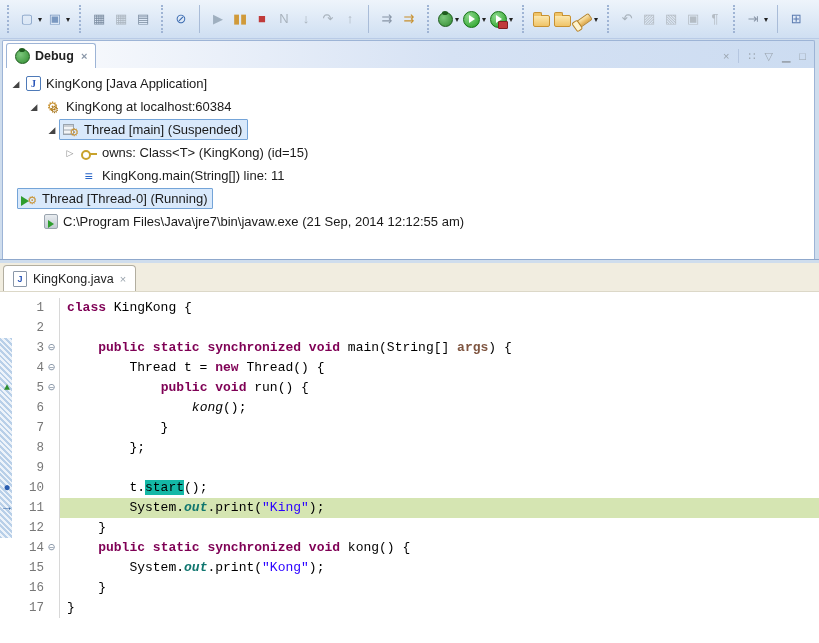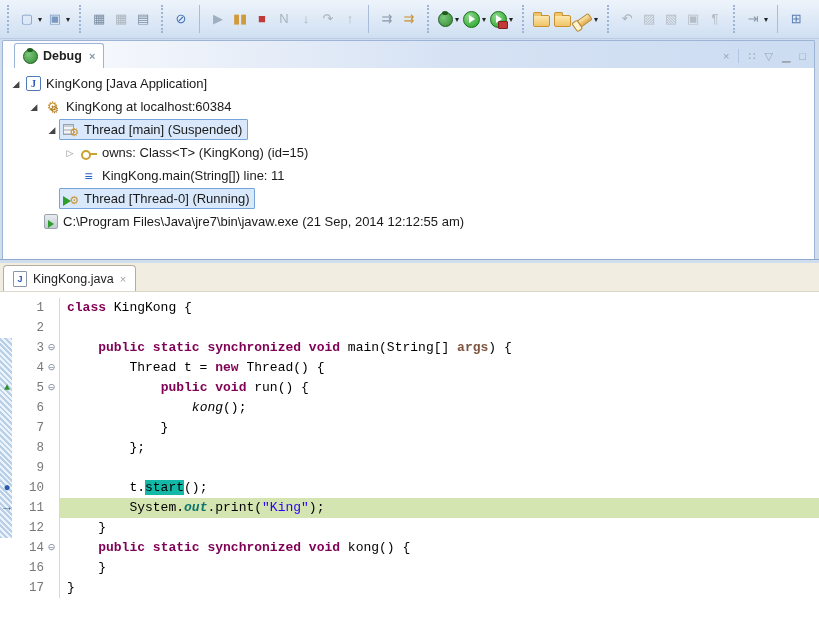--- a/index.html
+++ b/index.html
@@ -25,21 +25,21 @@
   .ci-folder{width:15px;height:10px;background:linear-gradient(#fbe7ae,#f0c468);border:1px solid #c89232;border-radius:1px 2px 2px 2px;margin-top:3px;}
   .ci-folder::before{content:"";position:absolute;left:-1px;top:-4px;width:7px;height:3px;background:#f0c468;border:1px solid #c89232;border-bottom:none;border-radius:2px 2px 0 0;}
   .ci-torch{width:15px;height:6px;background:linear-gradient(#fbe7ae,#e0a94a);border:1px solid #b8852a;border-radius:2px;transform:rotate(-35deg);margin-top:4px;}
   .ci-torch::before{content:"";position:absolute;left:-4px;top:-2px;width:5px;height:9px;background:#fdf3cf;border:1px solid #b8852a;border-radius:2px;}
   .ci-jfile{width:12px;height:14px;background:#fff;border:1px solid #8a97a8;border-radius:1px;font:bold 9px "Liberation Sans",sans-serif;color:#2a55b8;text-align:center;line-height:14px;}
   
   .debug-view{position:absolute;left:2px;top:40px;width:813px;height:219px;}
   .dv-header{height:27px;background:linear-gradient(to right,#fdfdfe,#d6e2f4 55%,#ccdcf1);
     border:1px solid #9db4d6;border-bottom:none;border-radius:2px 2px 0 0;display:flex;align-items:flex-end;}
   .dv-tab{height:24px;background:#fff;border:1px solid #9db4d6;border-bottom:none;border-radius:3px 3px 0 0;
-    display:flex;align-items:center;gap:5px;padding:0 8px;margin-left:11px;font-size:12.5px;font-weight:bold;color:#222;}
+    display:flex;align-items:center;gap:5px;padding:0 8px;margin-left:3px;font-size:12.5px;font-weight:bold;color:#222;}
   .dv-tab .close{font-size:11px;color:#8a97a8;margin-left:2px;}
   .dv-actions{margin-left:auto;display:flex;align-items:center;gap:9px;padding:0 8px 5px 0;color:#9aa4ae;}
   .dv-actions .act{font-size:11px;line-height:11px;}
   .dv-actions .sep{width:1px;height:14px;background:#b5c6e0;}
   .dv-body{background:#fff;border:1px solid #9db4d6;border-top:none;height:191px;border-radius:0 0 5px 5px;
     padding-top:4px;overflow:hidden;}
   .tree-row{display:flex;align-items:center;height:23px;font-size:13px;color:#1a1a1a;}
   .tw{width:14px;flex:none;text-align:center;font-size:9px;color:#444;}
   .tw.closed{color:#8a8a8a;}
   .row-main{display:flex;align-items:center;height:19px;padding:0 5px 0 2px;border:1px solid transparent;}
@@ -251,21 +251,21 @@
           <span class="tl">owns: Class&lt;T&gt; (KingKong) (id=15)</span>
         </span>
       </div>
       <div class="tree-row" style="padding-left: 60px;">
         <span class="tw"></span>
         <span class="row-main">
           <span class="ti ti-stack-frame">≡</span>
           <span class="tl">KingKong.main(String[]) line: 11</span>
         </span>
       </div>
-      <div class="tree-row" style="padding-left: 42px;">
+      <div class="tree-row" style="">
         <span class="tw"></span>
         <span class="row-main sel">
           <span class="ti ti-thread-running"></span>
           <span class="tl">Thread [Thread-0] (Running)</span>
         </span>
       </div>
       <div class="tree-row" style="padding-left: 24px;">
         <span class="tw"></span>
         <span class="row-main">
           <span class="ti ti-process"></span>
@@ -367,20 +367,26 @@
           <span class="cl-text"><span>    }</span></span>
         </div>
         <div class="code-line">
           <span class="cl-ruler"></span>
           <span class="cl-num">14</span>
           <span class="cl-fold">⊖</span>
           <span class="cl-text"><span>    </span><span class="sk">public static synchronized void</span><span> kong() {</span></span>
         </div>
         <div class="code-line">
           <span class="cl-ruler"></span>
+          <span class="cl-num">15</span>
+          <span class="cl-fold"></span>
+          <span class="cl-text"><span>        System.</span><span class="sf">out</span><span>.print(</span><span class="ss">"Kong"</span><span>);</span></span>
+        </div>
+        <div class="code-line">
+          <span class="cl-ruler"></span>
           <span class="cl-num">16</span>
           <span class="cl-fold"></span>
           <span class="cl-text"><span>    }</span></span>
         </div>
         <div class="code-line">
           <span class="cl-ruler"></span>
           <span class="cl-num">17</span>
           <span class="cl-fold"></span>
           <span class="cl-text"><span>}</span></span>
         </div>

